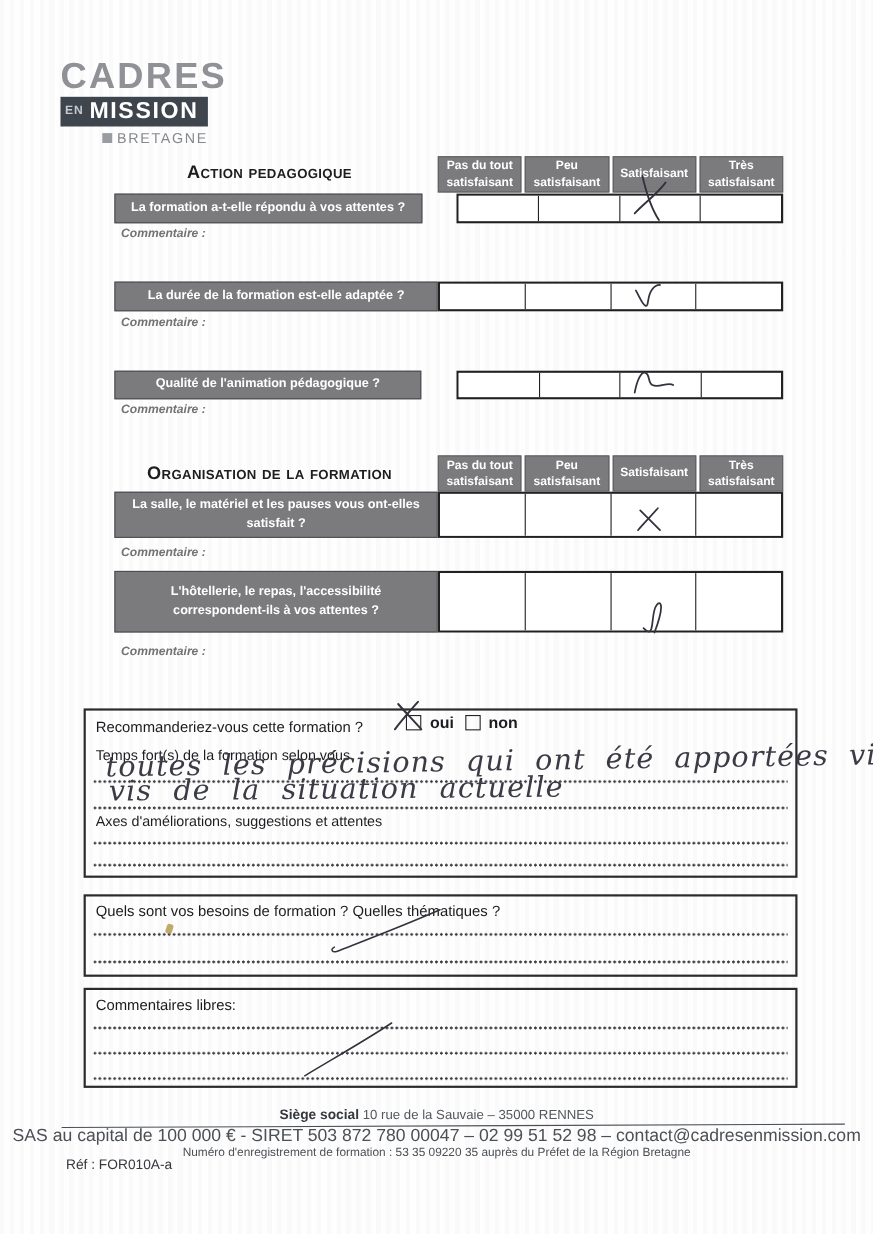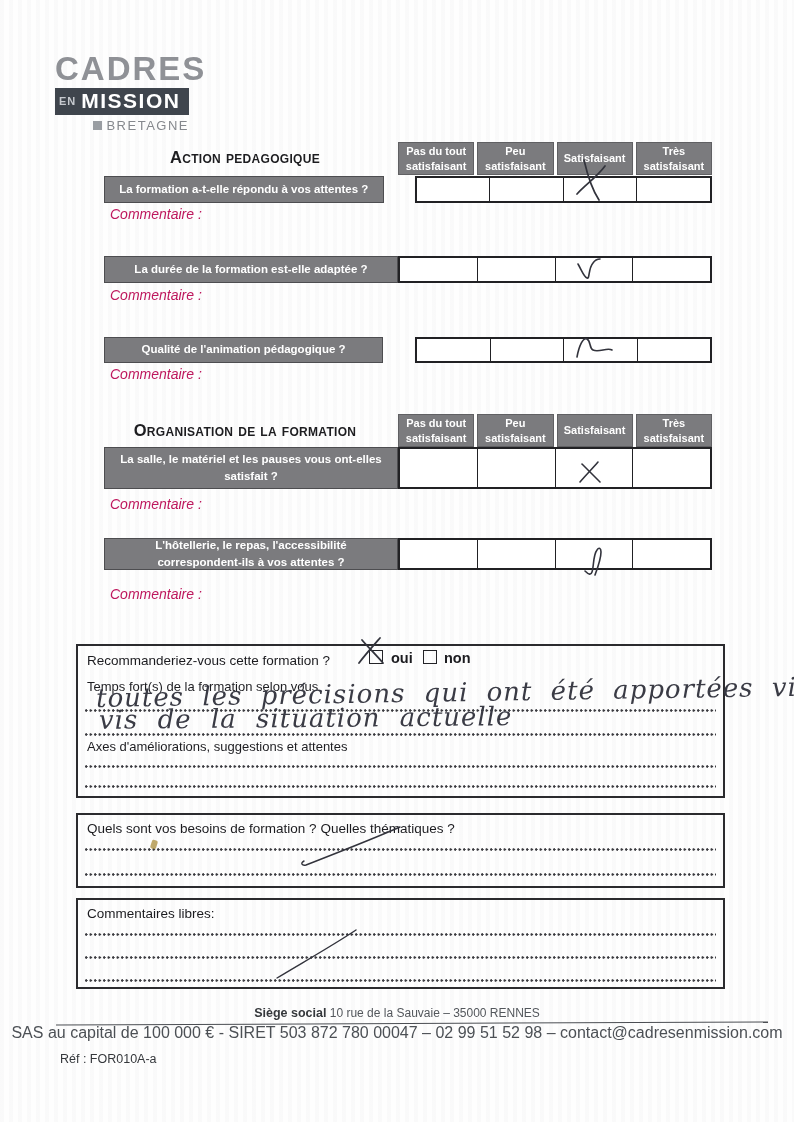--- a/index.html
+++ b/index.html
@@ -28,22 +28,22 @@
     line-height:1.3; text-align:center; display:flex; align-items:center; justify-content:center; padding:1px 2px; }
 
   
   .qrow { position:absolute; left:104px; width:608px; display:flex; z-index:2; }
   .qbar { width:294px; background:#7b7b7e; border:1px solid #4d4d50; color:#fff; font-weight:bold; font-size:11.5px;
     line-height:1.5; text-align:center; display:flex; align-items:center; justify-content:center; padding:1px 10px; }
   .qcells { width:314px; display:flex; border:2px solid #212124; background:#fff; }
   .qcell { flex:1; border-left:1.5px solid #212124; background:#fff; }
   .qcell:first-child { border-left:none; }
 
-  .commentaire { position:absolute; left:110px; z-index:2; font-style:italic; font-weight:normal;
-    font-size:14px; color:#be185d; }
+  .commentaire { position:absolute; left:110px; z-index:2; font-style:italic; font-weight:bold;
+    font-size:11px; color:#737373; }
 
   
   .box { position:absolute; left:76px; width:649px; border:2px solid #2b2b2e; z-index:2; background:transparent; }
   .box-label-bold { position:absolute; left:9px; font-weight:normal; font-size:13.5px; color:#1b1b1f; }
   .box-label { position:absolute; left:9px; font-size:13px; color:#1d1d21; }
   .dotline { position:absolute; left:7px; right:7px; height:3px; background-repeat:repeat-x;
     background-image: radial-gradient(circle at 1.2px 1.5px, #3b3b40 1.05px, rgba(0,0,0,0) 1.4px);
     background-size:4.5px 3px; }
   .cb { position:absolute; width:14px; height:14px; border:1.8px solid #232327; background:transparent; }
   .cb-label { position:absolute; font-weight:bold; font-size:14.5px; color:#1c1c20; }
@@ -140,21 +140,21 @@
     <div class="qbar">La salle, le matériel et les pauses vous ont-elles satisfait ?</div>
     <div class="qcells">
       <div class="qcell"></div>
       <div class="qcell"></div>
       <div class="qcell"></div>
       <div class="qcell"></div>
     </div>
   </div>
   <div class="commentaire" style="top:496px;">Commentaire :</div>
 
-  <div class="qrow" style="top:538px; height:32px;">
+  <div class="qrow" style="top:519px; height:56px;">
     <div class="qbar">L'hôtellerie, le repas, l'accessibilité correspondent-ils à vos attentes ?</div>
     <div class="qcells">
       <div class="qcell"></div>
       <div class="qcell"></div>
       <div class="qcell"></div>
       <div class="qcell"></div>
     </div>
   </div>
   <div class="commentaire" style="top:586px;">Commentaire :</div>
 
@@ -233,15 +233,16 @@
         <path stroke-width="1.4" d="M86,4 C62,20 30,38 7,52"></path>
       </svg>
   </div>
 
   <div class="footer-siege">
     <b>Siège social</b>
     <span>10 rue de la Sauvaie – 35000 RENNES</span>
   </div>
   <div class="footer-line"></div>
   <div class="footer-l2">SAS au capital de 100 000 € - SIRET 503 872 780 00047 – 02 99 51 52 98 – contact@cadresenmission.com</div>
+  <div class="footer-l3">Numéro d'enregistrement de formation : 53 35 09220 35 auprès du Préfet de la Région Bretagne</div>
   <div class="ref">Réf : FOR010A-a</div>
 
 </div>
 
 </body></html>

